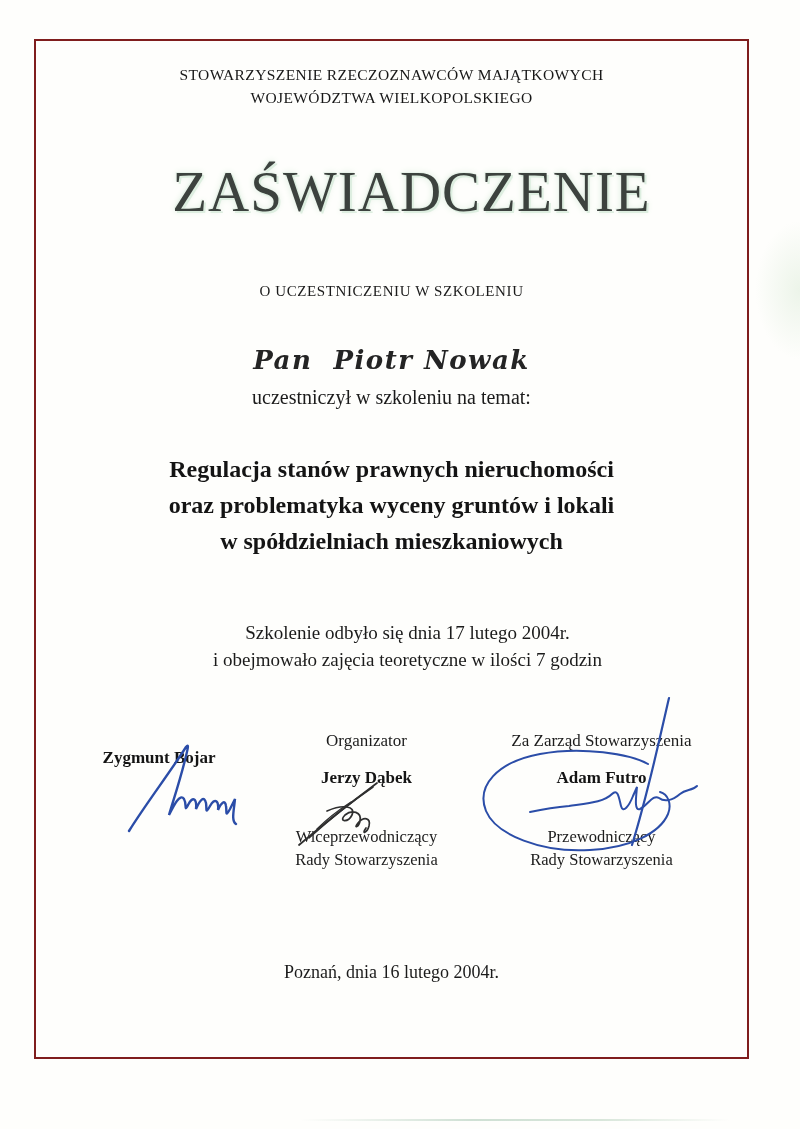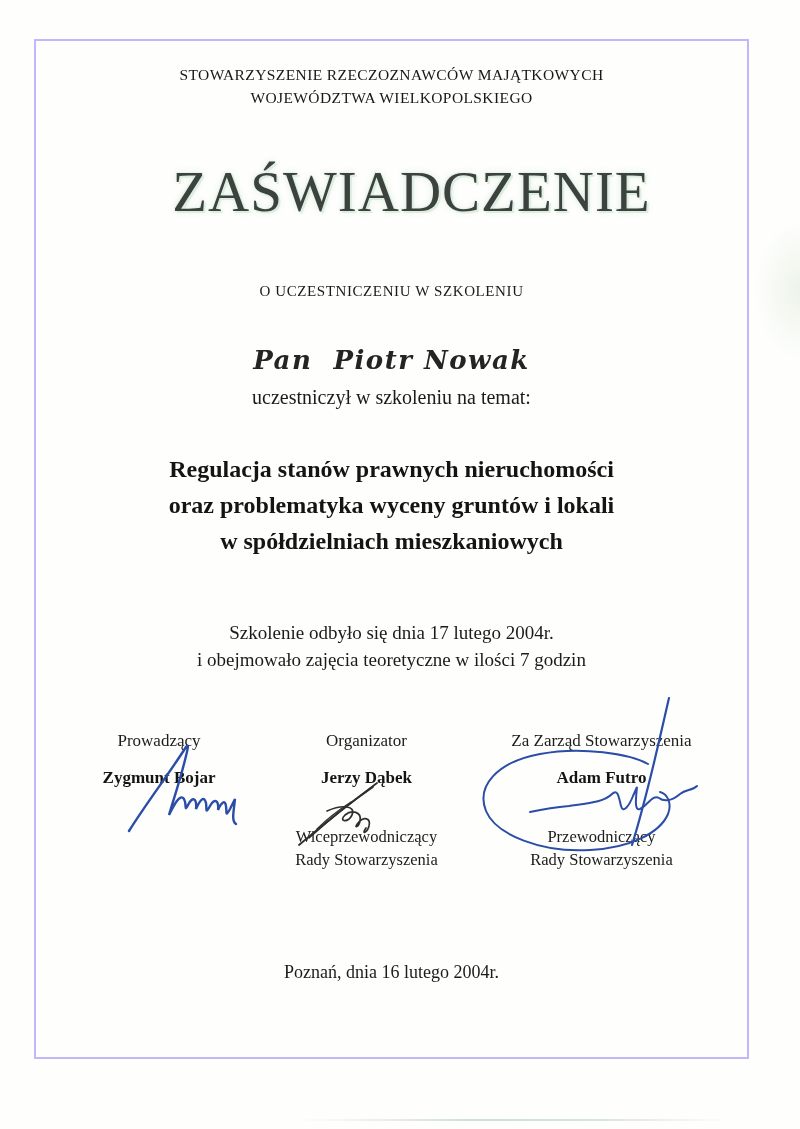--- a/index.html
+++ b/index.html
@@ -16,21 +16,21 @@
   .edge-tint{
     position:absolute;right:0;top:220px;width:45px;height:140px;
     background:radial-gradient(ellipse at 100% 50%, #ecf4e9 0%, rgba(255,255,255,0) 70%);
   }
   .scan-line{
     position:absolute;left:300px;top:1119px;width:430px;height:2px;
     background:linear-gradient(90deg, rgba(180,205,190,0) 0%, #cfe0d4 40%, #d8e6da 70%, rgba(180,205,190,0) 100%);
   }
   .border-frame{
     position:absolute;left:34px;top:39px;width:715px;height:1020px;
-    border:2px solid #c4b5fd;
+    border:2px solid #7f1d1d;
     box-sizing:border-box;
   }
   .abs{position:absolute;left:0;width:100%;text-align:center;}
 
   .org{top:22px;font-size:15.5px;line-height:23px;letter-spacing:0.4px;color:#171717;}
   .main-title{
     top:118px;
     font-size:57px;
     letter-spacing:1px;
     color:#3c423e;
@@ -40,21 +40,21 @@
   .subtitle{top:242px;font-size:15px;letter-spacing:0.6px;color:#1b1b1b;}
   .recipient{
     top:304px;
     font-family:"DejaVu Serif","Liberation Serif",serif;
     font-style:italic;font-weight:bold;
     font-size:26px;letter-spacing:1.5px;
     white-space:pre;color:#242424;
   }
   .intro{top:345px;font-size:20px;color:#1b1b1b;}
   .topic{top:410px;font-size:24px;font-weight:bold;line-height:36px;color:#141414;}
-  .details{top:578px;font-size:19px;line-height:27px;color:#1b1b1b;}
+  .details{top:578px;font-size:19px;line-height:27px;color:#1b1b1b;padding-left:16px;}
   .footer{top:918px;font-size:18px;line-height:26px;color:#1b1b1b;}
 
   .sig-col{position:absolute;text-align:center;}
   .sig-col .role{font-size:17px;color:#1c1c1c;}
   .sig-col .name{font-size:17px;font-weight:bold;margin-top:17px;color:#141414;}
   .sig-col .titles{font-size:16.5px;line-height:23px;margin-top:37px;color:#1c1c1c;}
   .col-1{left:28px;top:690px;width:190px;}
   .col-2{left:228px;top:690px;width:205px;}
   .col-3{left:428px;top:690px;width:275px;}
 
@@ -91,21 +91,20 @@
       <div>oraz problematyka wyceny gruntów i lokali</div>
       <div>w spółdzielniach mieszkaniowych</div>
     </div>
 
     <div class="abs details">
       <div>Szkolenie odbyło się dnia 17 lutego 2004r.</div>
       <div>i obejmowało zajęcia teoretyczne w ilości 7 godzin</div>
     </div>
 
     <div class="sig-col col-1">
-      <div class="role">Prowadzący</div>
       <div class="name">Zygmunt Bojar</div>
     </div>
 
     <div class="sig-col col-2">
       <div class="role">Organizator</div>
       <div class="name">Jerzy Dąbek</div>
       <div class="titles">
         <div>Wiceprzewodniczący</div>
         <div>Rady Stowarzyszenia</div>
       </div>

